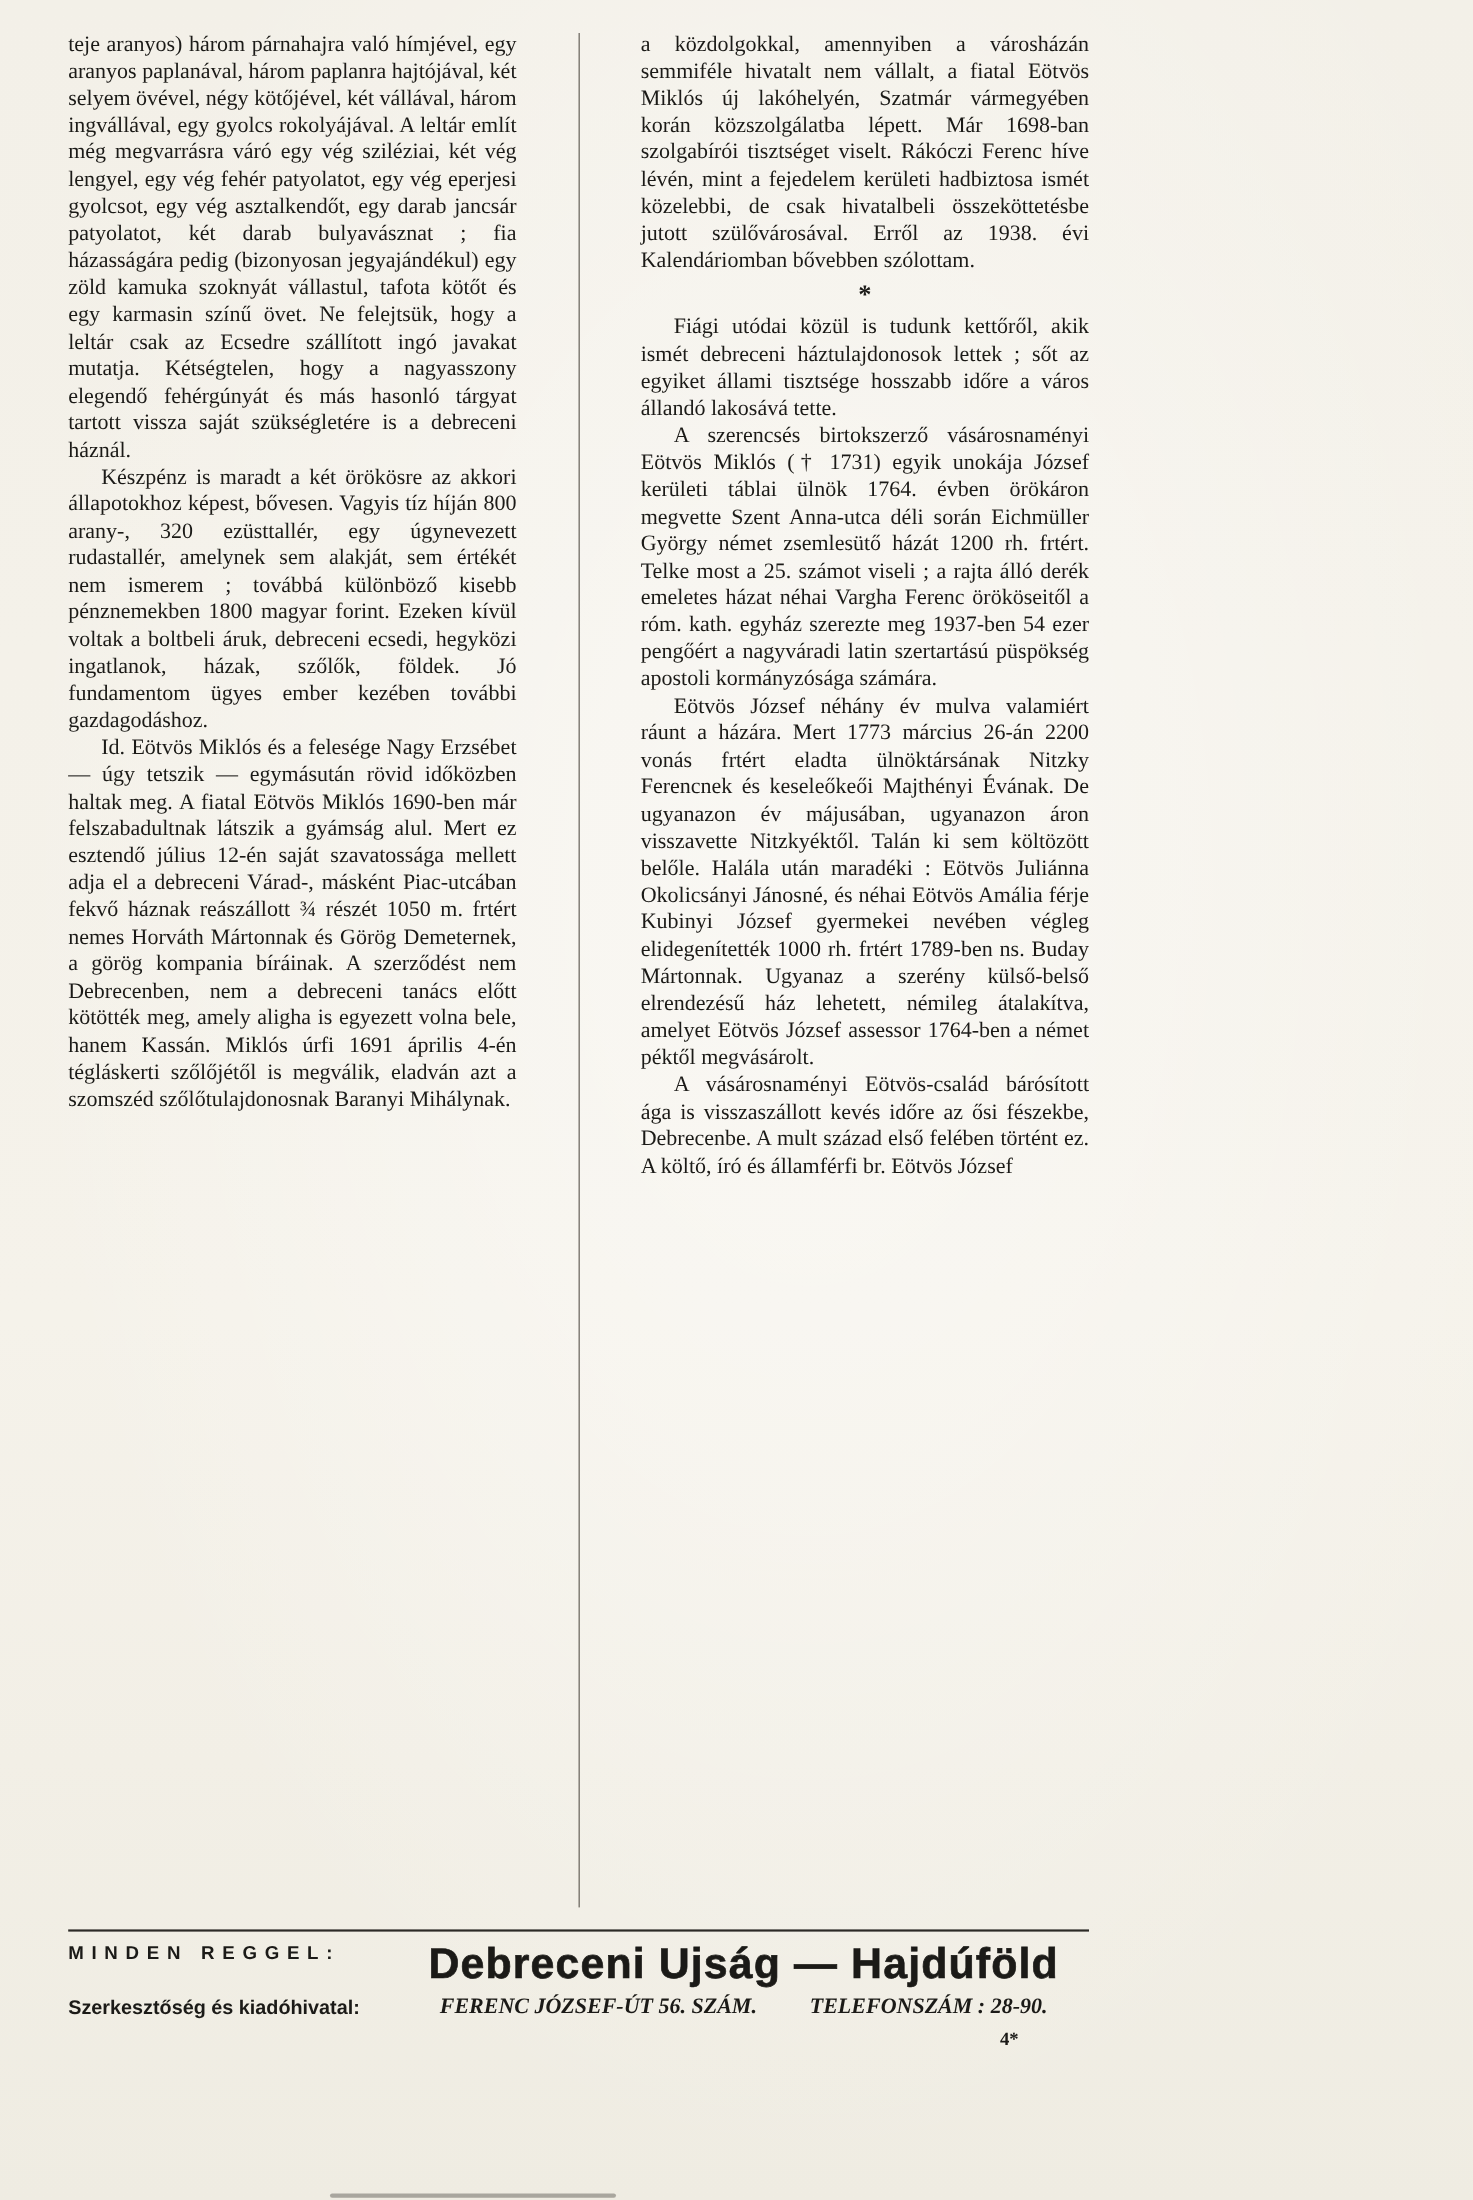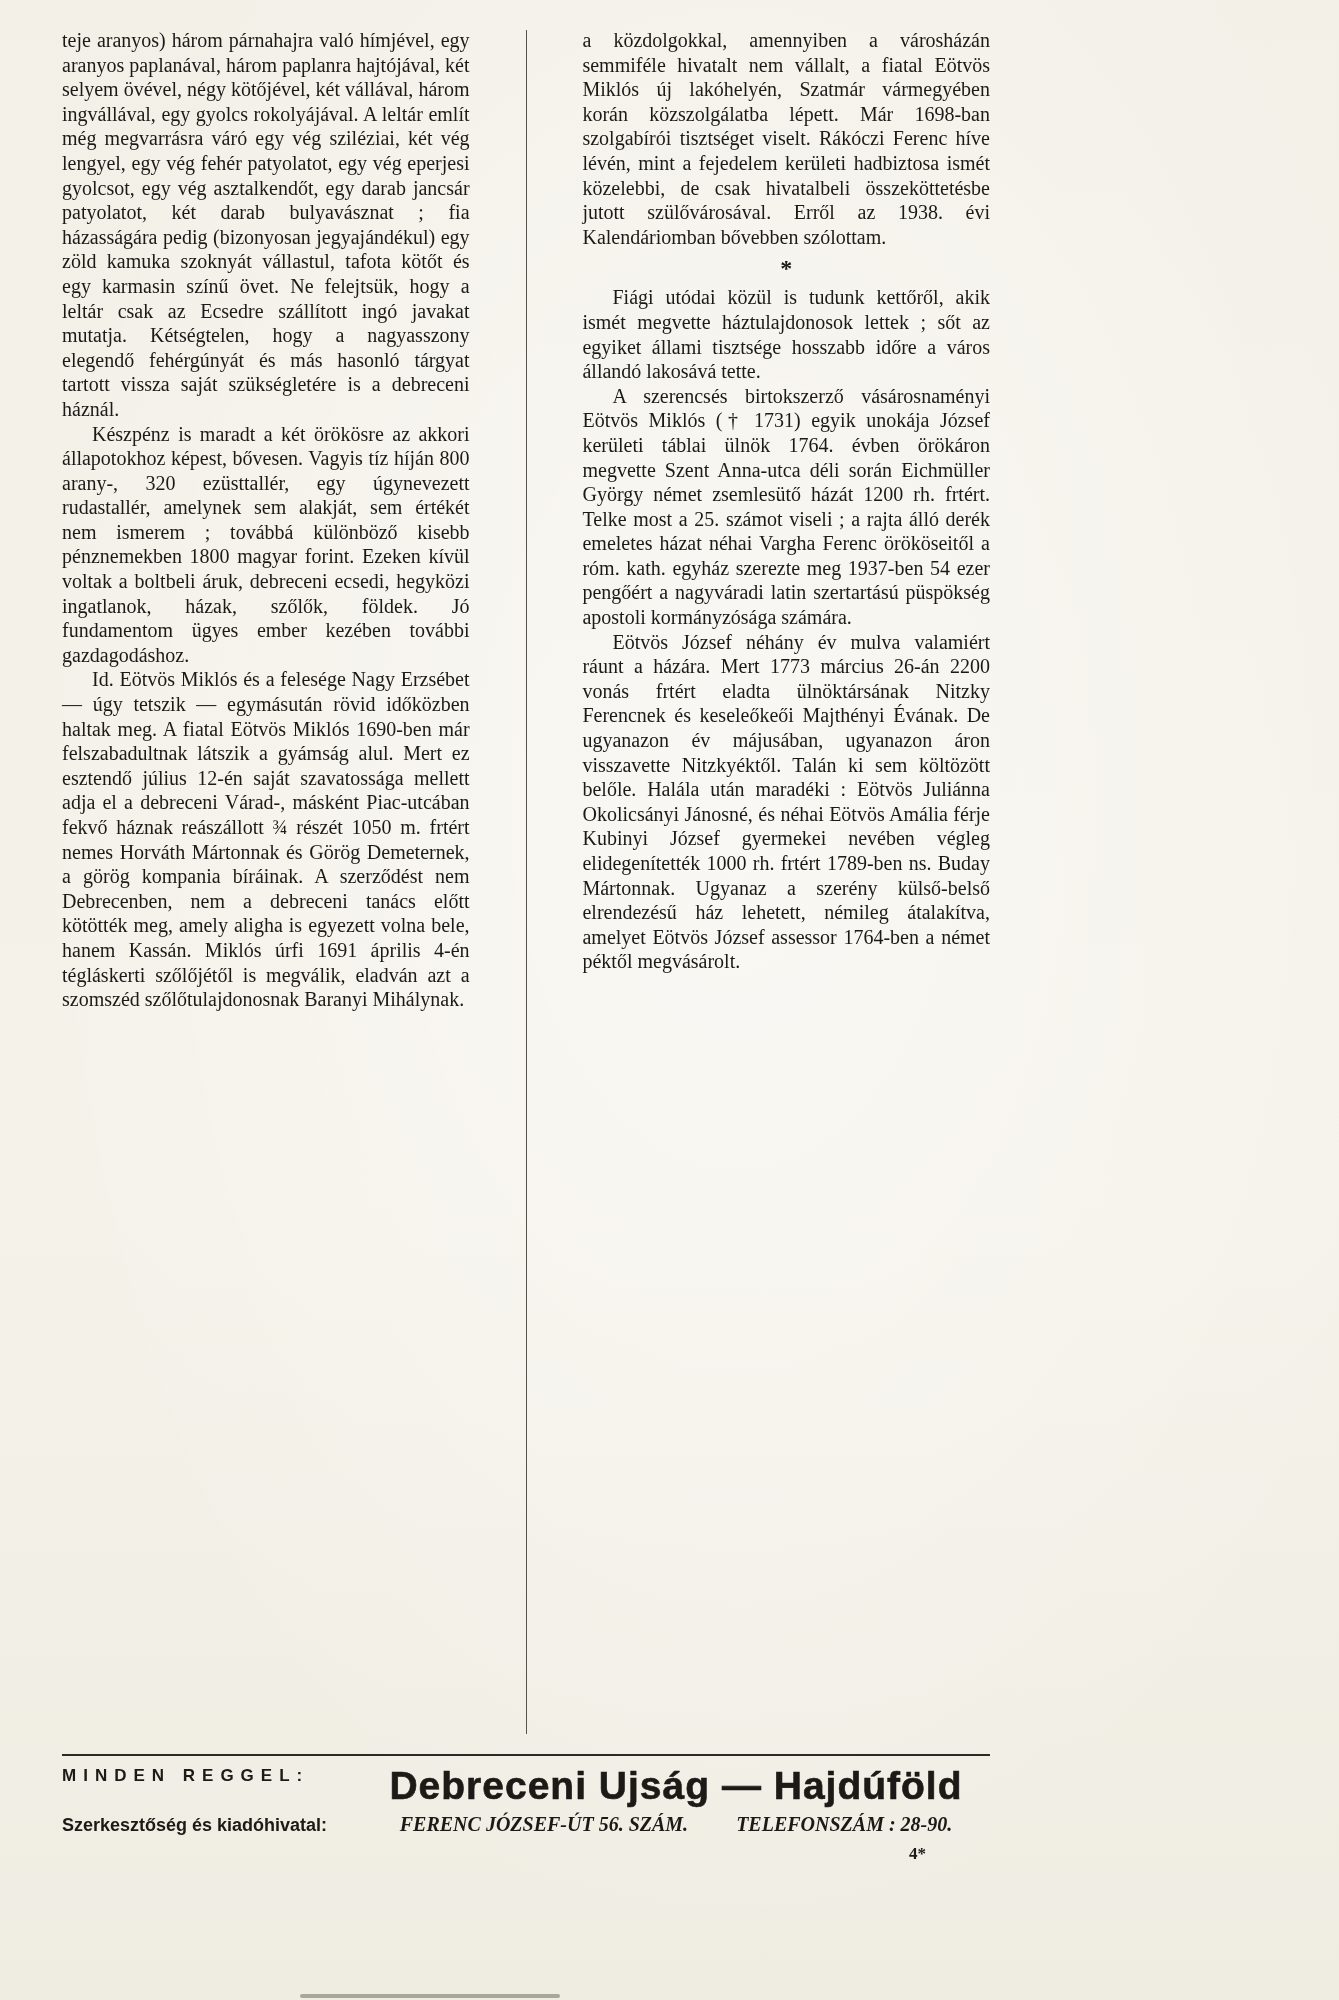--- a/index.html
+++ b/index.html
@@ -169,23 +169,24 @@
         <p class="para continuation">teje aranyos) három párnahajra való hímjével, egy aranyos paplanával, három paplanra hajtójával, két selyem övével, négy kötőjével, két vállával, három ingvállával, egy gyolcs rokolyájával. A leltár említ még megvarrásra váró egy vég sziléziai, két vég lengyel, egy vég fehér patyolatot, egy vég eperjesi gyolcsot, egy vég asztalkendőt, egy darab jancsár patyolatot, két darab bulyavásznat ; fia házasságára pedig (bizonyosan jegyajándékul) egy zöld kamuka szoknyát vállastul, tafota kötőt és egy karmasin színű övet. Ne felejtsük, hogy a leltár csak az Ecsedre szállított ingó javakat mutatja. Kétségtelen, hogy a nagyasszony elegendő fehérgúnyát és más hasonló tárgyat tartott vissza saját szükségletére is a debreceni háznál.</p>
         <p class="para">Készpénz is maradt a két örökösre az akkori állapotokhoz képest, bővesen. Vagyis tíz híján 800 arany-, 320 ezüsttallér, egy úgynevezett rudastallér, amelynek sem alakját, sem értékét nem ismerem ; továbbá különböző kisebb pénznemekben 1800 magyar forint. Ezeken kívül voltak a boltbeli áruk, debreceni ecsedi, hegyközi ingatlanok, házak, szőlők, földek. Jó fundamentom ügyes ember kezében további gazdagodáshoz.</p>
         <p class="para">Id. Eötvös Miklós és a felesége Nagy Erzsébet — úgy tetszik — egymásután rövid időközben haltak meg. A fiatal Eötvös Miklós 1690-ben már felszabadultnak látszik a gyámság alul. Mert ez esztendő július 12-én saját szavatossága mellett adja el a debreceni Várad-, másként Piac-utcában fekvő háznak reászállott ¾ részét 1050 m. frtért nemes Horváth Mártonnak és Görög Demeternek, a görög kompania bíráinak. A szerződést nem Debrecenben, nem a debreceni tanács előtt kötötték meg, amely aligha is egyezett volna bele, hanem Kassán. Miklós úrfi 1691 április 4-én tégláskerti szőlőjétől is megválik, eladván azt a szomszéd szőlőtulajdonosnak Baranyi Mihálynak.</p>
       </div>
 
       <div class="col-divider"></div>
 
       <div class="col">
         <p class="para continuation">a közdolgokkal, amennyiben a városházán semmiféle hivatalt nem vállalt, a fiatal Eötvös Miklós új lakóhelyén, Szatmár vármegyében korán közszolgálatba lépett. Már 1698-ban szolgabírói tisztséget viselt. Rákóczi Ferenc híve lévén, mint a fejedelem kerületi hadbiztosa ismét közelebbi, de csak hivatalbeli összeköttetésbe jutott szülővárosával. Erről az 1938. évi Kalendáriomban bővebben szólottam.</p>
         <div class="star-separator">*</div>
-        <p class="para">Fiági utódai közül is tudunk kettőről, akik ismét megvette háztulajdonosok lettek ; sőt az egyiket állami tisztsége hosszabb időre a város állandó lakosává tette.</p>
+        <p class="para">Fiági utódai közül is tudunk kettőről, akik ismét debreceni háztulajdonosok lettek ; sőt az egyiket állami tisztsége hosszabb időre a város állandó lakosává tette.</p>
         <p class="para">A szerencsés birtokszerző vásárosnaményi Eötvös Miklós († 1731) egyik unokája József kerületi táblai ülnök 1764. évben örökáron megvette Szent Anna-utca déli során Eichmüller György német zsemlesütő házát 1200 rh. frtért. Telke most a 25. számot viseli ; a rajta álló derék emeletes házat néhai Vargha Ferenc örököseitől a róm. kath. egyház szerezte meg 1937-ben 54 ezer pengőért a nagyváradi latin szertartású püspökség apostoli kormányzósága számára.</p>
         <p class="para">Eötvös József néhány év mulva valamiért ráunt a házára. Mert 1773 március 26-án 2200 vonás frtért eladta ülnöktársának Nitzky Ferencnek és keseleőkeői Majthényi Évának. De ugyanazon év májusában, ugyanazon áron visszavette Nitzkyéktől. Talán ki sem költözött belőle. Halála után maradéki : Eötvös Juliánna Okolicsányi Jánosné, és néhai Eötvös Amália férje Kubinyi József gyermekei nevében végleg elidegenítették 1000 rh. frtért 1789-ben ns. Buday Mártonnak. Ugyanaz a szerény külső-belső elrendezésű ház lehetett, némileg átalakítva, amelyet Eötvös József assessor 1764-ben a német péktől megvásárolt.</p>
+        <p class="para">A vásárosnaményi Eötvös-család bárósított ága is visszaszállott kevés időre az ősi fészekbe, Debrecenbe. A mult század első felében történt ez. A költő, író és államférfi br. Eötvös József</p>
       </div>
 
     </div>
 
     <div class="footer">
       <div class="footer-left">
         <div class="footer-kicker">MINDEN REGGEL:</div>
         <div class="footer-office">Szerkesztőség és kiadóhivatal:</div>
       </div>
       <div class="footer-right">

